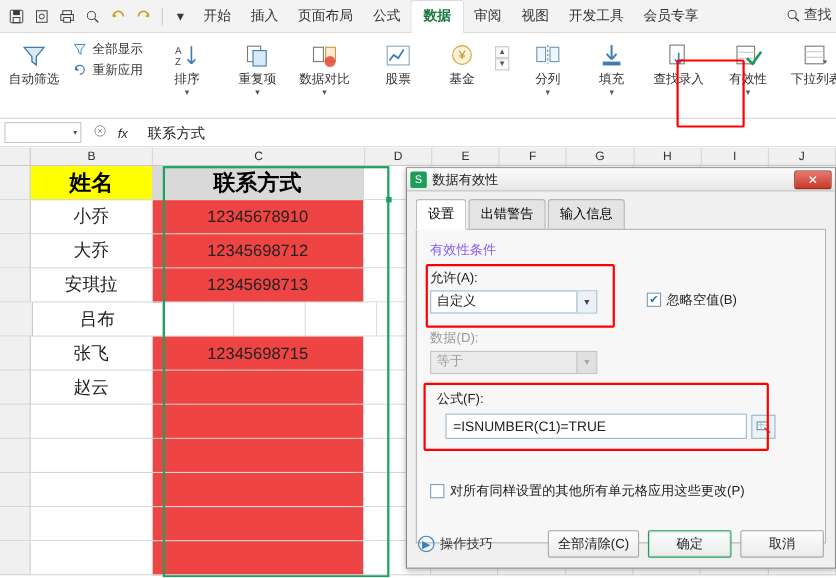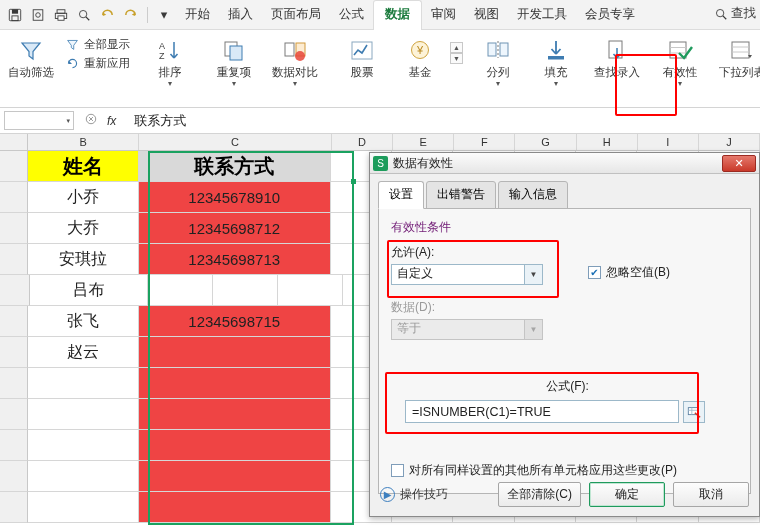--- a/index.html
+++ b/index.html
@@ -152,21 +152,21 @@
   .dtab {
     padding:4px 10px 5px 10px; border:1px solid #b5b5b5; background:#e4e4e4;
     margin-right:2px; font-size:12px; color:#000000; cursor:default;
     border-radius:3px 3px 0 0;
   }
   .dtab.active { background:#fff; border-bottom:1px solid #fff; position:relative; z-index:2; }
   #dlg-body {
     margin:0 8px 0 8px; background:#f7f7f7; border:1px solid #b5b5b5;
     height:286px; position:relative; top:-1px; padding:10px 12px;
   }
-  .sec-label { font-size:12px; color:#701a75; margin-bottom:8px; }
+  .sec-label { font-size:12px; color:#8b5cf6; margin-bottom:8px; }
   .fld-label { font-size:12px; color:#222; margin-bottom:3px; }
   .fld-label.dim { color:#9a9a9a; }
   .combo {
     width:152px; height:21px; border:1px solid #9cb8c9; background:#fff;
     display:flex; align-items:flex-start; padding-left:5px; font-size:12px;
     position:relative;
   }
   .combo.disabled { background:#ebebeb; color:#9a9a9a; border-color:#c4c4c4; }
   .combo .cbtn {
     position:absolute; right:0; top:0; width:18px; height:19px;
@@ -648,21 +648,21 @@
     </div>
 
     <div style="margin-top:14px">
       <div class="fld-label dim">数据(D):</div>
       <div class="combo disabled">
         <span>等于</span>
         <span class="cbtn">▼</span>
       </div>
     </div>
 
-    <div style="position:relative; margin-top:32px; padding:6px 0 3px 6px;text-align:center;">
+    <div style="position:relative; margin-top:8px; padding:6px 0 3px 6px;">
       <div class="fld-label">公式(F):</div>
       <div style="display:flex; align-items:center; margin-top:5px; margin-left:8px;">
         <div id="formula-input">
           <span>=ISNUMBER(C1)=TRUE</span>
         </div>
         <div id="picker-btn">
           <svg width="14" height="14" viewBox="0 0 16 16">
               <rect x="1.5" y="3" width="11" height="8" fill="#fff" stroke="#5a7fa0"></rect>
               <line x1="1.5" y1="6" x2="12.5" y2="6" stroke="#9fb9cd"></line>
               <line x1="5.5" y1="3" x2="5.5" y2="11" stroke="#9fb9cd"></line>

